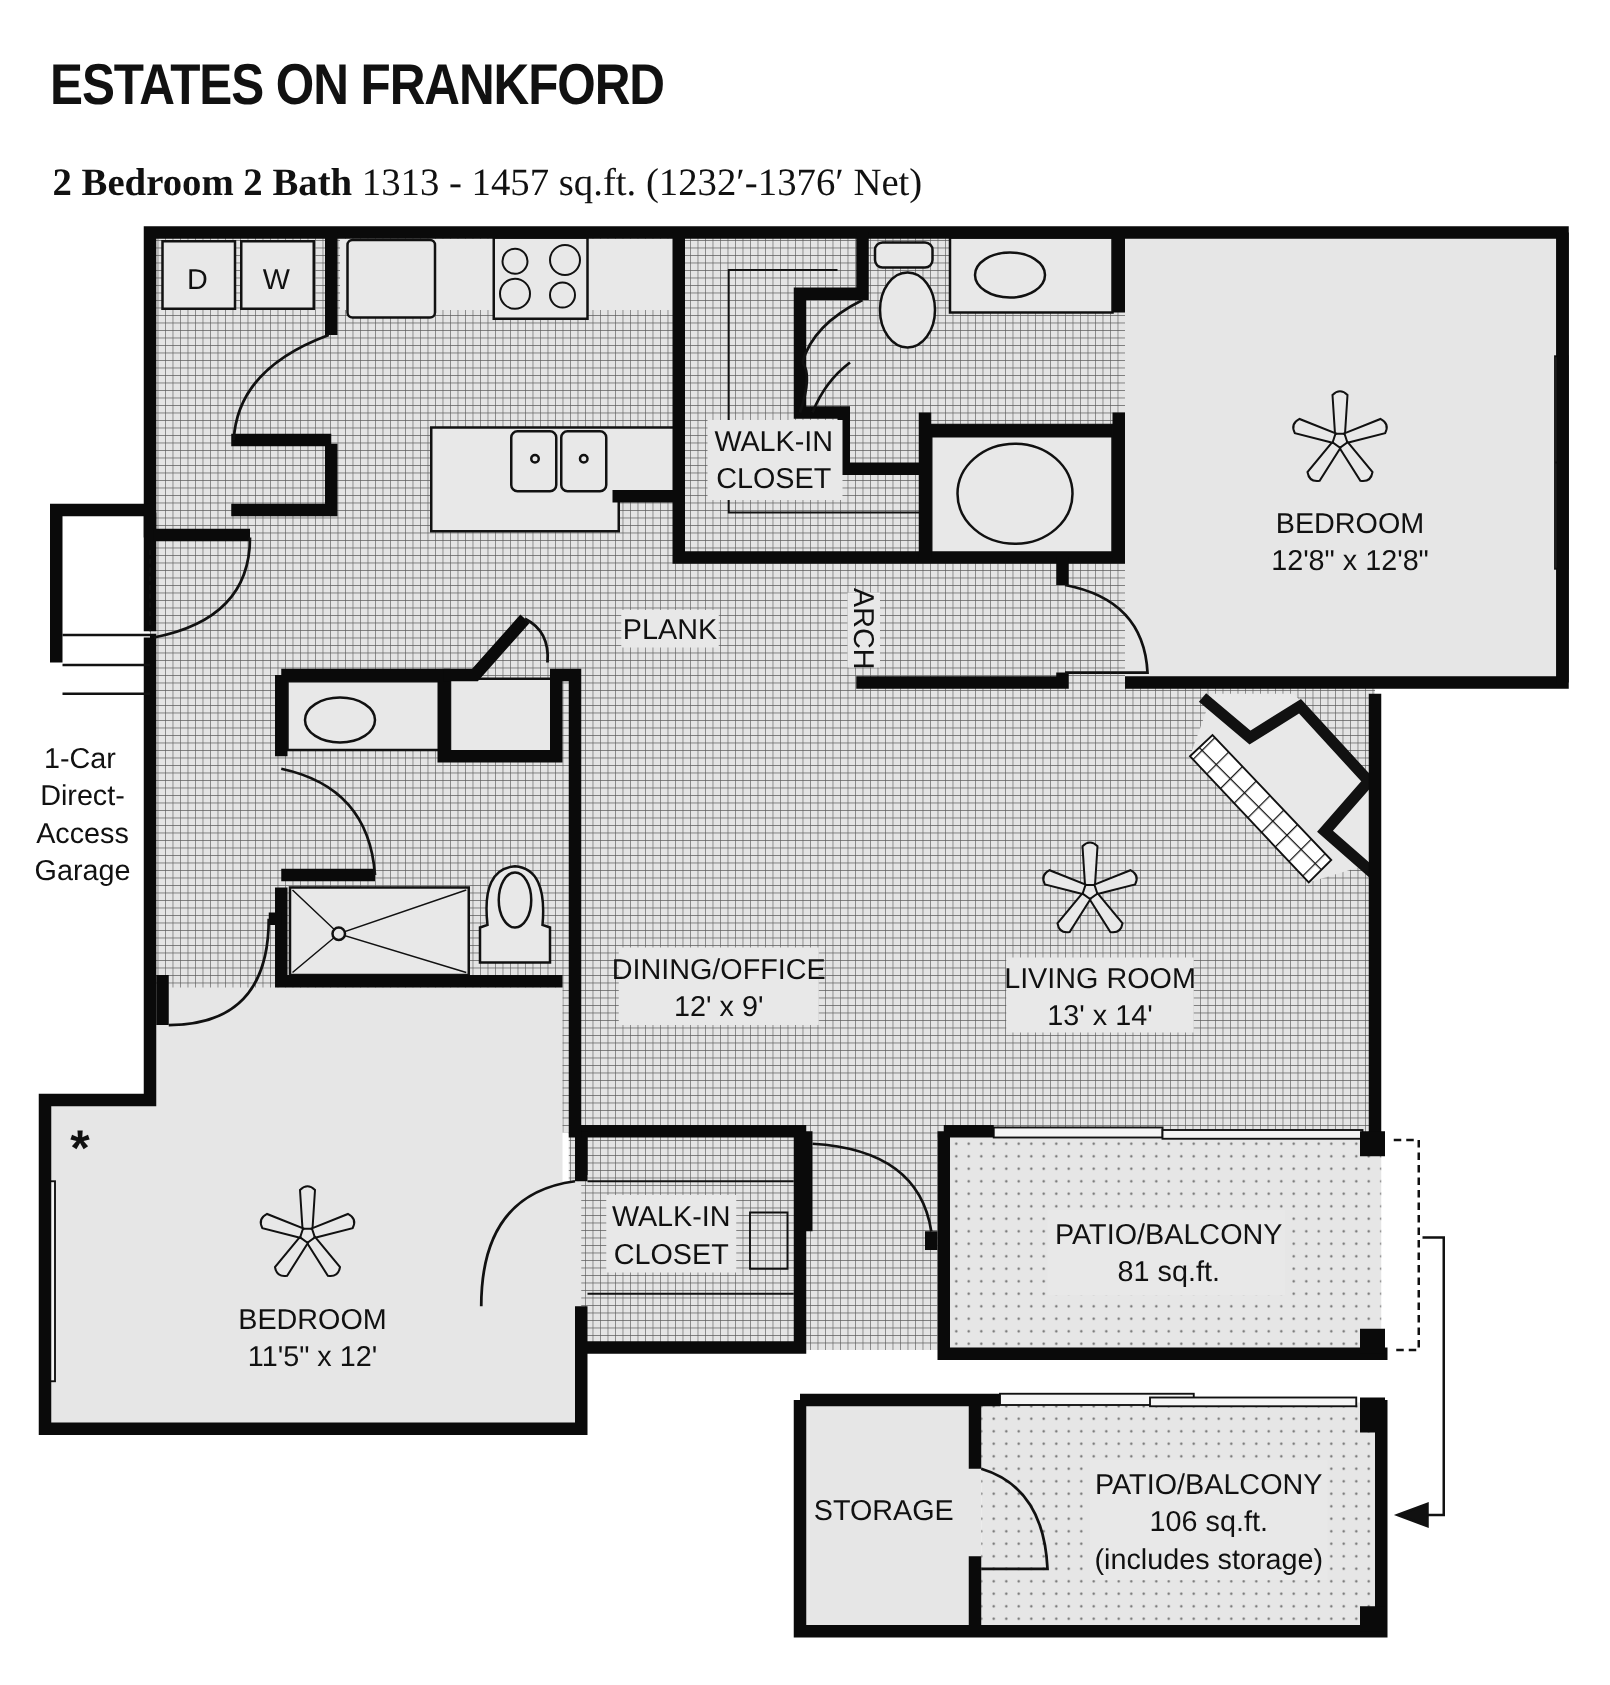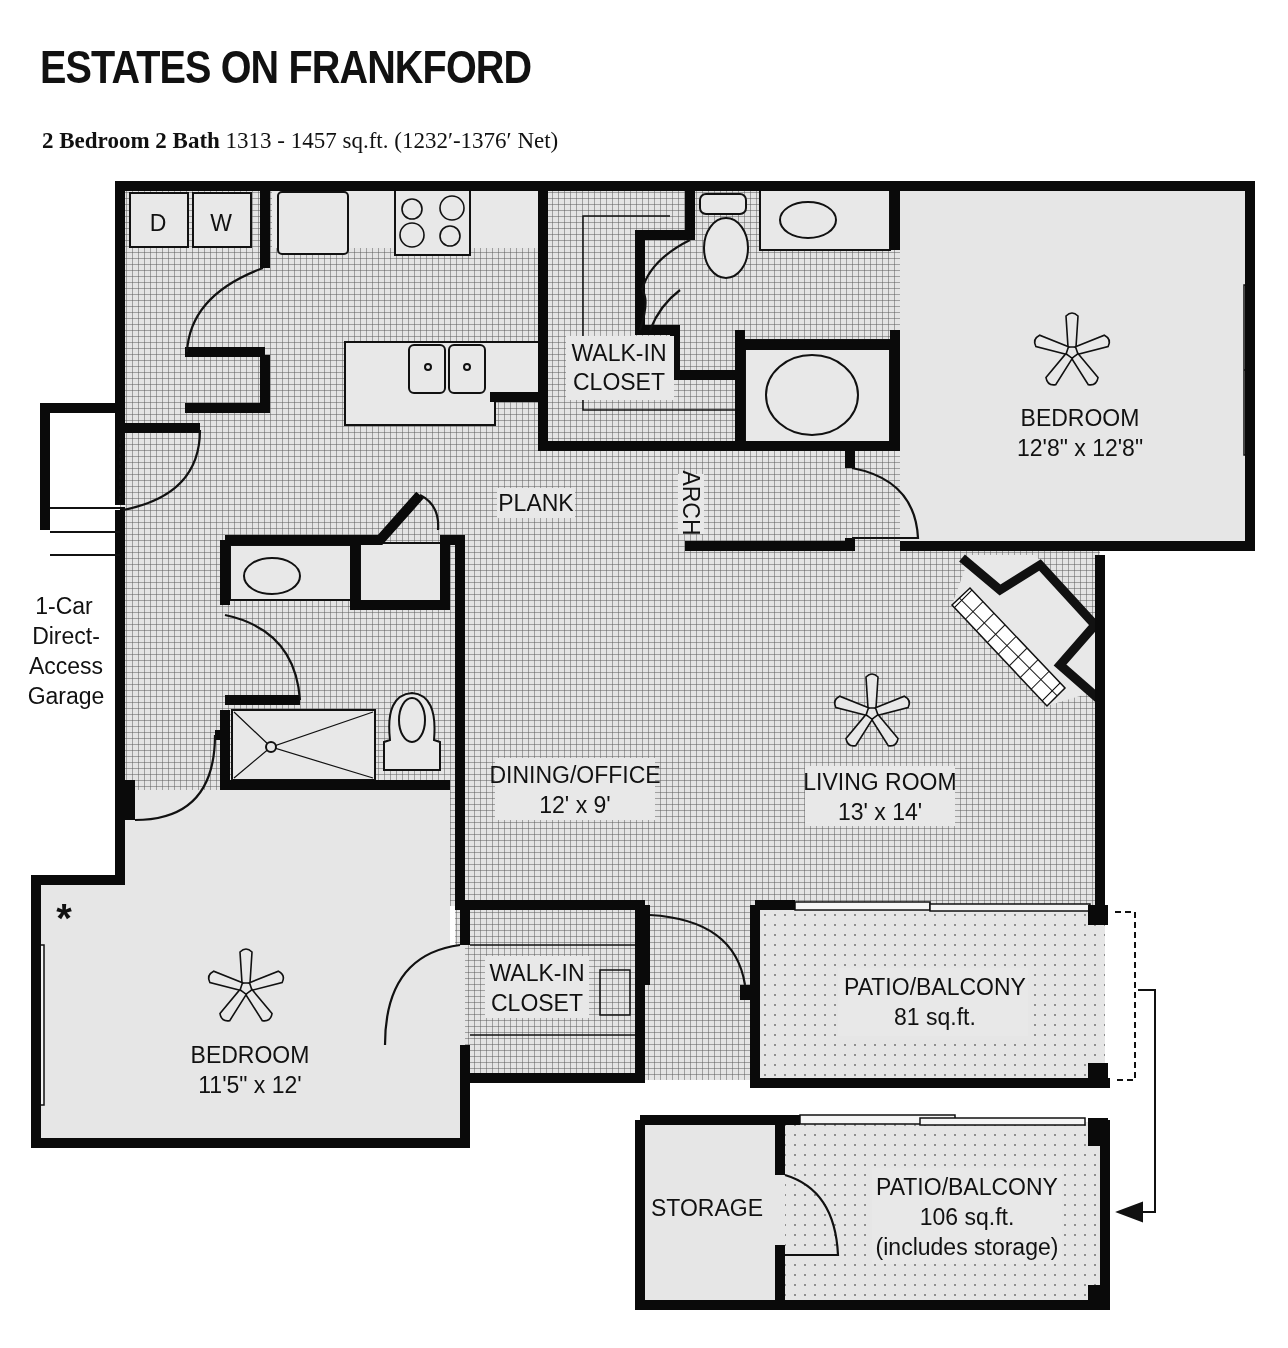--- a/index.html
+++ b/index.html
@@ -1,18 +1,18 @@
 <!DOCTYPE html>
 <html><head>
 <meta charset="utf-8">
 <style>
   html, body { margin: 0; padding: 0; background: #ffffff; }
   body { width: 1288px; height: 1348px; position: relative; overflow: hidden; font-family: "Liberation Sans", sans-serif; }
   .title { position: absolute; left: 40px; top: 40px; font-size: 46px; font-weight: bold; letter-spacing: -1px; color: #111; transform: scaleX(0.86); transform-origin: left top; }
-  .subtitle { position: absolute; left: 42px; top: 128px; font-size: 23px; color: #111; font-family: "Liberation Serif", serif; white-space: nowrap; }
+  .subtitle { position: absolute; left: 42px; top: 128px; font-size: 31px; color: #111; font-family: "Liberation Serif", serif; white-space: nowrap; }
   .subtitle b { font-weight: bold; }
   svg.plan { position: absolute; left: 0; top: 0; }
   .lbl { font-family: "Liberation Sans", sans-serif; font-size: 23px; fill: #111; }
   .lblbg { fill: #e8e8e8; }
 </style>
 </head>
 <body>
 
 <div class="title">ESTATES ON FRANKFORD</div>
 <div class="subtitle"><b>2 Bedroom 2 Bath</b> <span>1313 - 1457 sq.ft. (1232′-1376′ Net)</span></div>

